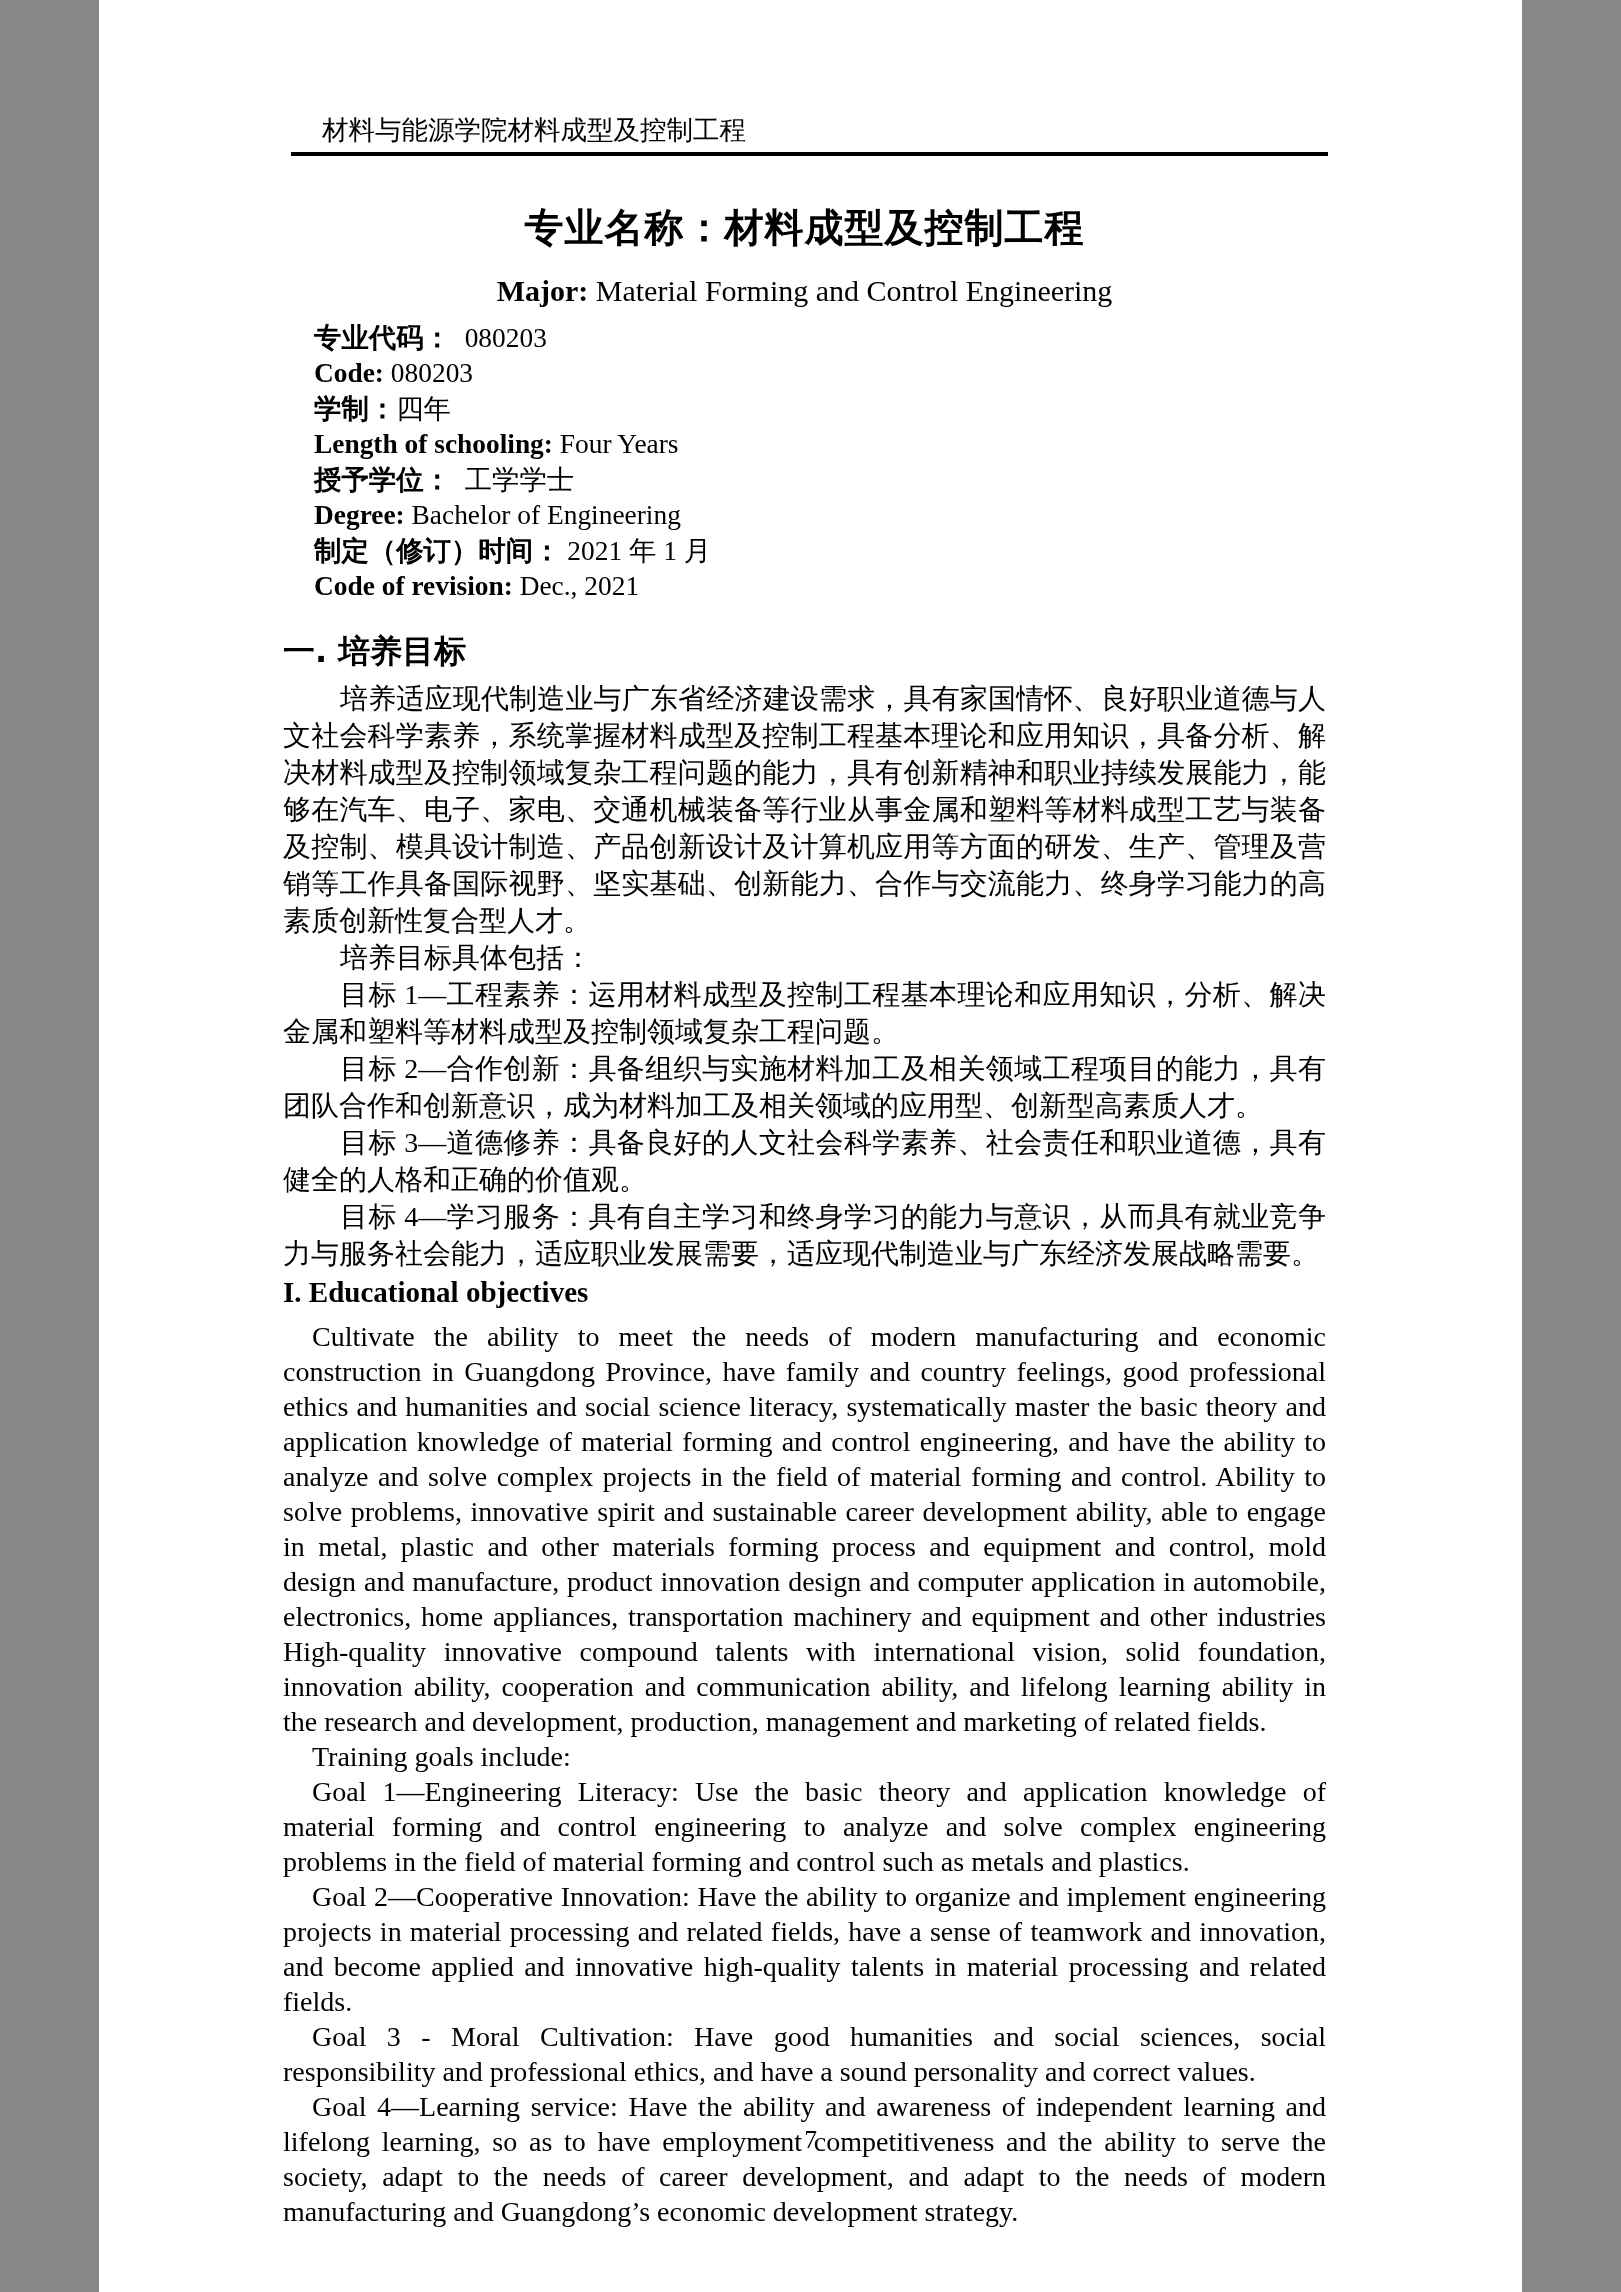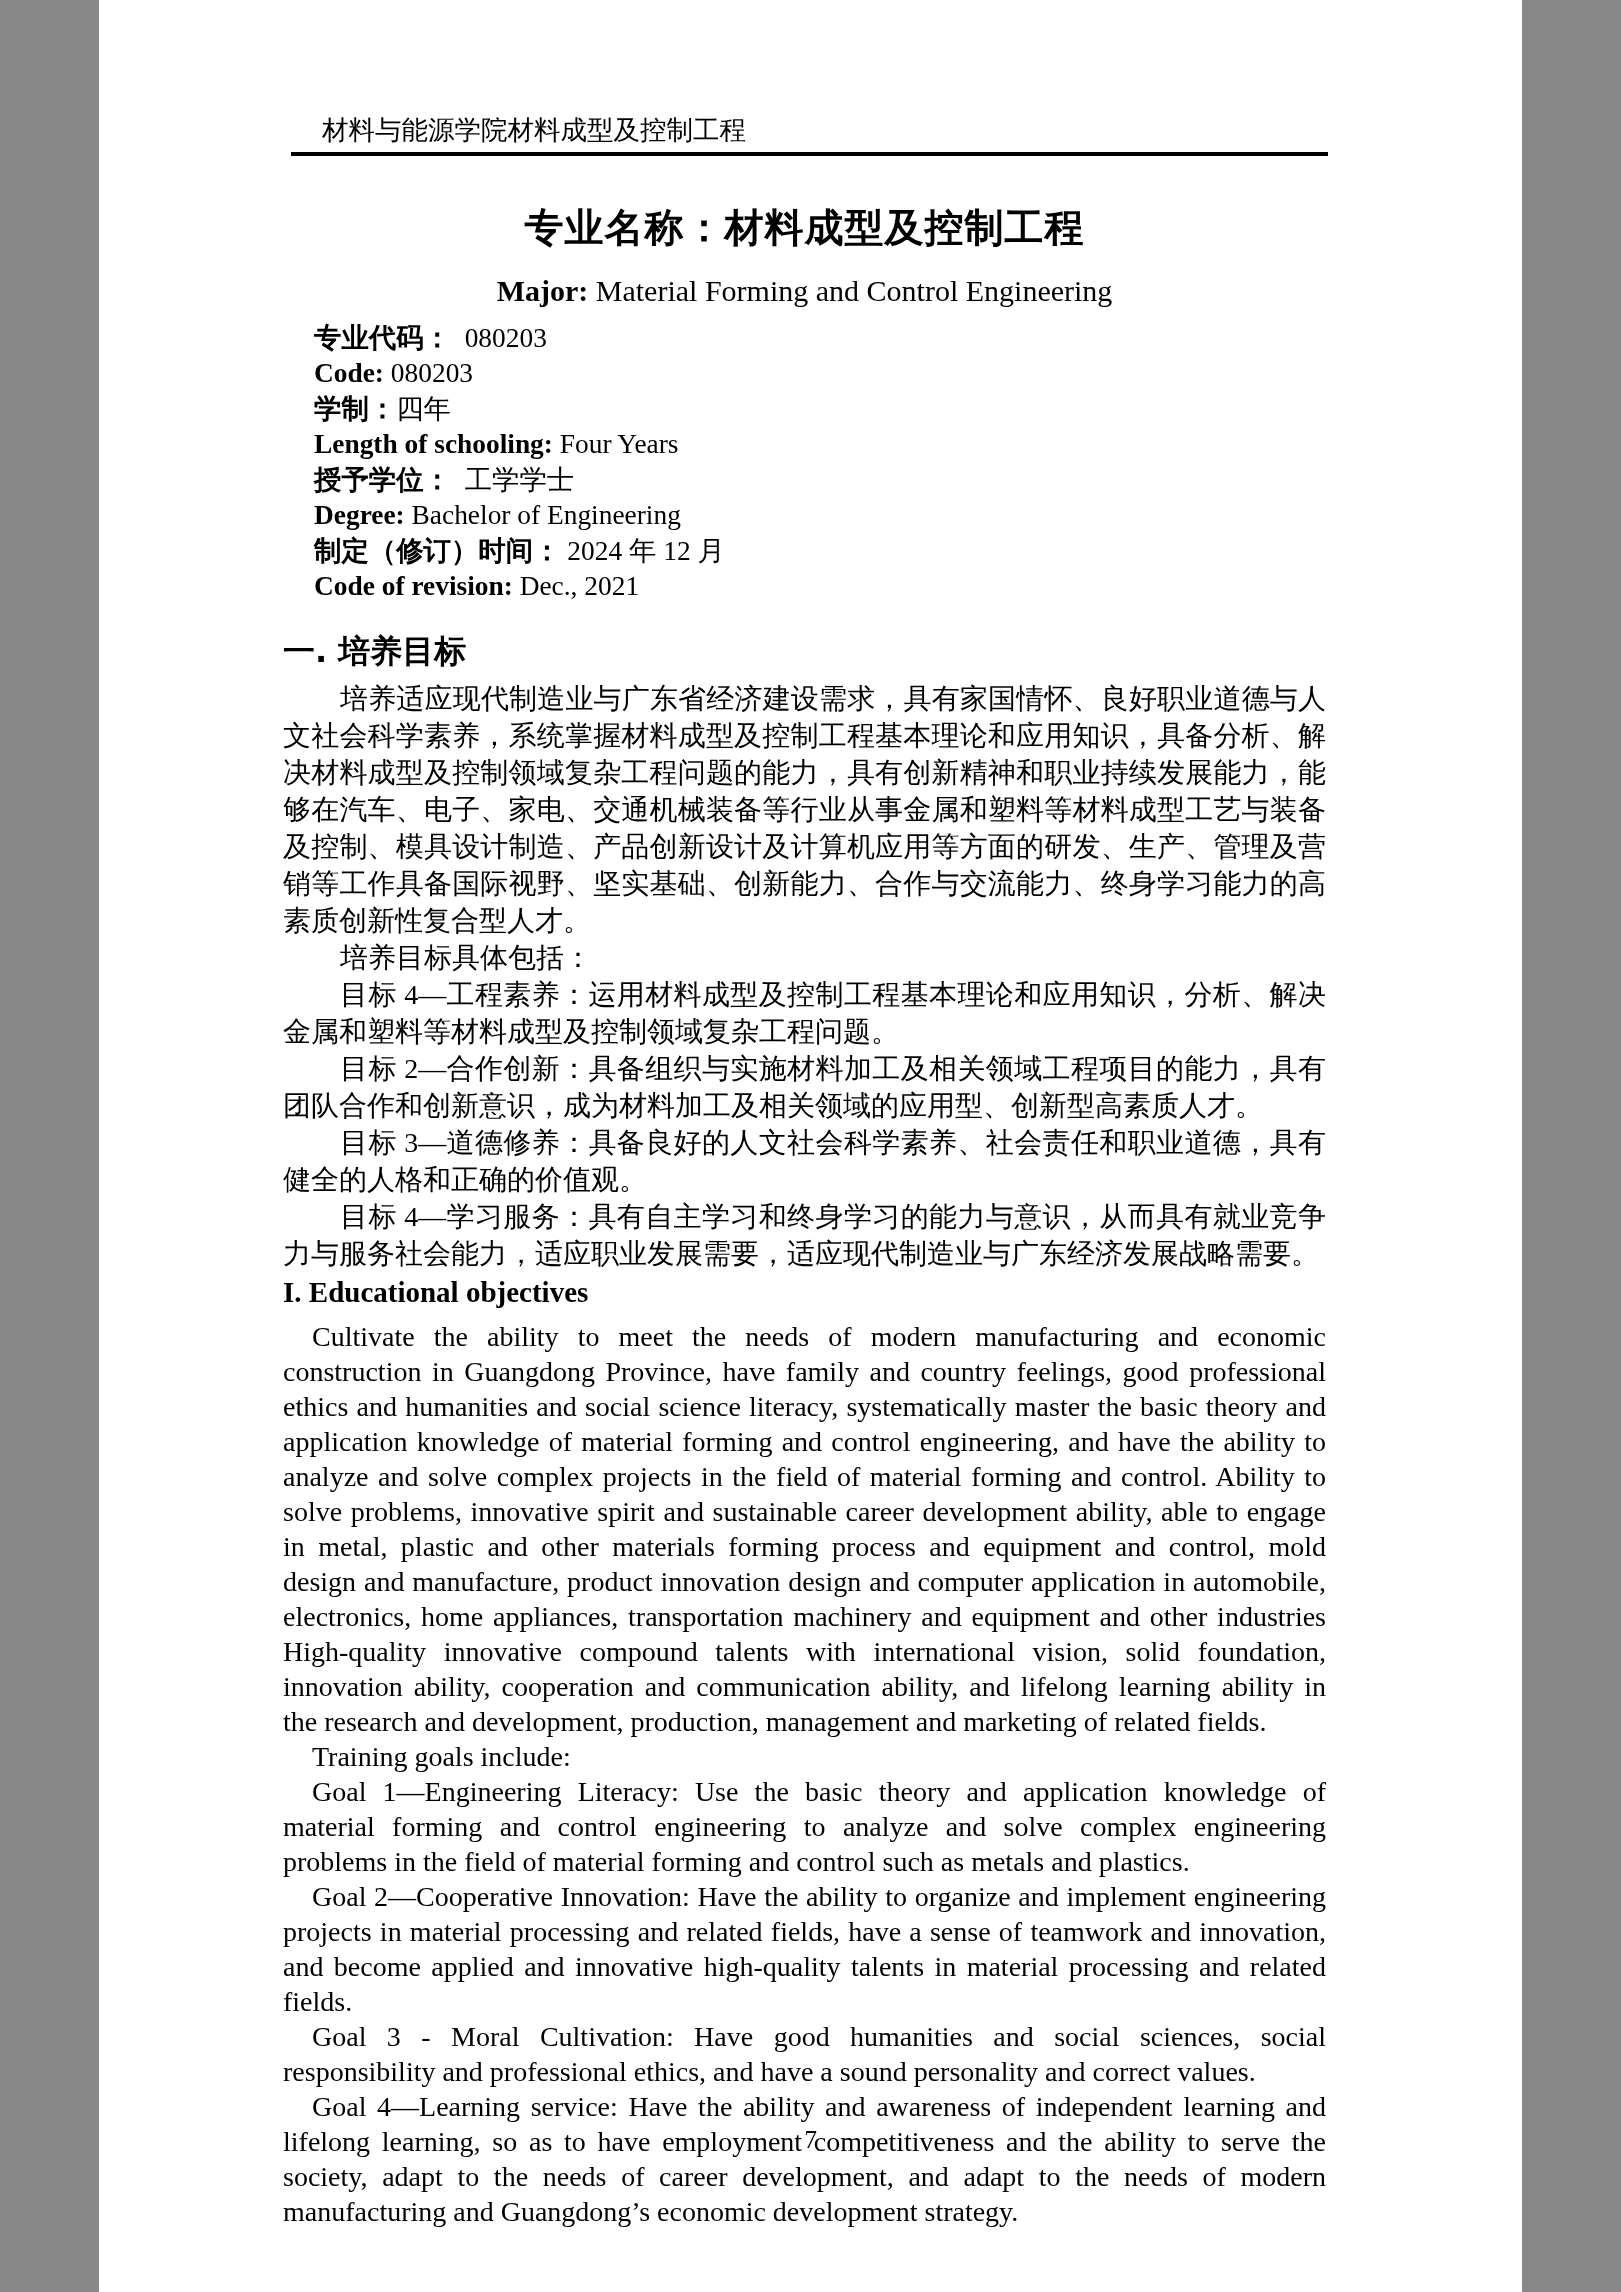--- a/index.html
+++ b/index.html
@@ -123,28 +123,28 @@
       <span class="b">Major:</span><span> Material Forming and Control Engineering</span>
     </div>
 
     <div class="meta">
       <div class="meta-line"><span class="label-zh">专业代码：</span><span>  080203</span></div>
       <div class="meta-line"><span class="label-en">Code:</span><span> 080203</span></div>
       <div class="meta-line"><span class="label-zh">学制：</span><span>四年</span></div>
       <div class="meta-line"><span class="label-en">Length of schooling:</span><span> Four Years</span></div>
       <div class="meta-line"><span class="label-zh">授予学位：</span><span>  工学学士</span></div>
       <div class="meta-line"><span class="label-en">Degree:</span><span> Bachelor of Engineering</span></div>
-      <div class="meta-line"><span class="label-zh">制定（修订）时间：</span><span> 2024 年 12 月</span></div>
+      <div class="meta-line"><span class="label-zh">制定（修订）时间：</span><span> 2021 年 1 月</span></div>
       <div class="meta-line"><span class="label-en">Code of revision:</span><span> Dec., 2021</span></div>
     </div>
 
     <div class="h-zh">一. 培养目标</div>
     <p class="p-zh">培养适应现代制造业与广东省经济建设需求，具有家国情怀、良好职业道德与人文社会科学素养，系统掌握材料成型及控制工程基本理论和应用知识，具备分析、解决材料成型及控制领域复杂工程问题的能力，具有创新精神和职业持续发展能力，能够在汽车、电子、家电、交通机械装备等行业从事金属和塑料等材料成型工艺与装备及控制、模具设计制造、产品创新设计及计算机应用等方面的研发、生产、管理及营销等工作具备国际视野、坚实基础、创新能力、合作与交流能力、终身学习能力的高素质创新性复合型人才。</p>
     <p class="p-zh">培养目标具体包括：</p>
-    <p class="p-zh">目标 4—工程素养：运用材料成型及控制工程基本理论和应用知识，分析、解决金属和塑料等材料成型及控制领域复杂工程问题。</p>
+    <p class="p-zh">目标 1—工程素养：运用材料成型及控制工程基本理论和应用知识，分析、解决金属和塑料等材料成型及控制领域复杂工程问题。</p>
     <p class="p-zh">目标 2—合作创新：具备组织与实施材料加工及相关领域工程项目的能力，具有团队合作和创新意识，成为材料加工及相关领域的应用型、创新型高素质人才。</p>
     <p class="p-zh">目标 3—道德修养：具备良好的人文社会科学素养、社会责任和职业道德，具有健全的人格和正确的价值观。</p>
     <p class="p-zh">目标 4—学习服务：具有自主学习和终身学习的能力与意识，从而具有就业竞争力与服务社会能力，适应职业发展需要，适应现代制造业与广东经济发展战略需要。</p>
 
     <div class="h-en">I. Educational objectives</div>
     <p class="p-en">Cultivate the ability to meet the needs of modern manufacturing and economic construction in Guangdong Province, have family and country feelings, good professional ethics and humanities and social science literacy, systematically master the basic theory and application knowledge of material forming and control engineering, and have the ability to analyze and solve complex projects in the field of material forming and control. Ability to solve problems, innovative spirit and sustainable career development ability, able to engage in metal, plastic and other materials forming process and equipment and control, mold design and manufacture, product innovation design and computer application in automobile, electronics, home appliances, transportation machinery and equipment and other industries High-quality innovative compound talents with international vision, solid foundation, innovation ability, cooperation and communication ability, and lifelong learning ability in the research and development, production, management and marketing of related fields.</p>
     <p class="p-en">Training goals include:</p>
     <p class="p-en">Goal 1—Engineering Literacy: Use the basic theory and application knowledge of material forming and control engineering to analyze and solve complex engineering problems in the field of material forming and control such as metals and plastics.</p>
     <p class="p-en">Goal 2—Cooperative Innovation: Have the ability to organize and implement engineering projects in material processing and related fields, have a sense of teamwork and innovation, and become applied and innovative high-quality talents in material processing and related fields.</p>
     <p class="p-en">Goal 3 - Moral Cultivation: Have good humanities and social sciences, social responsibility and professional ethics, and have a sound personality and correct values.</p>

